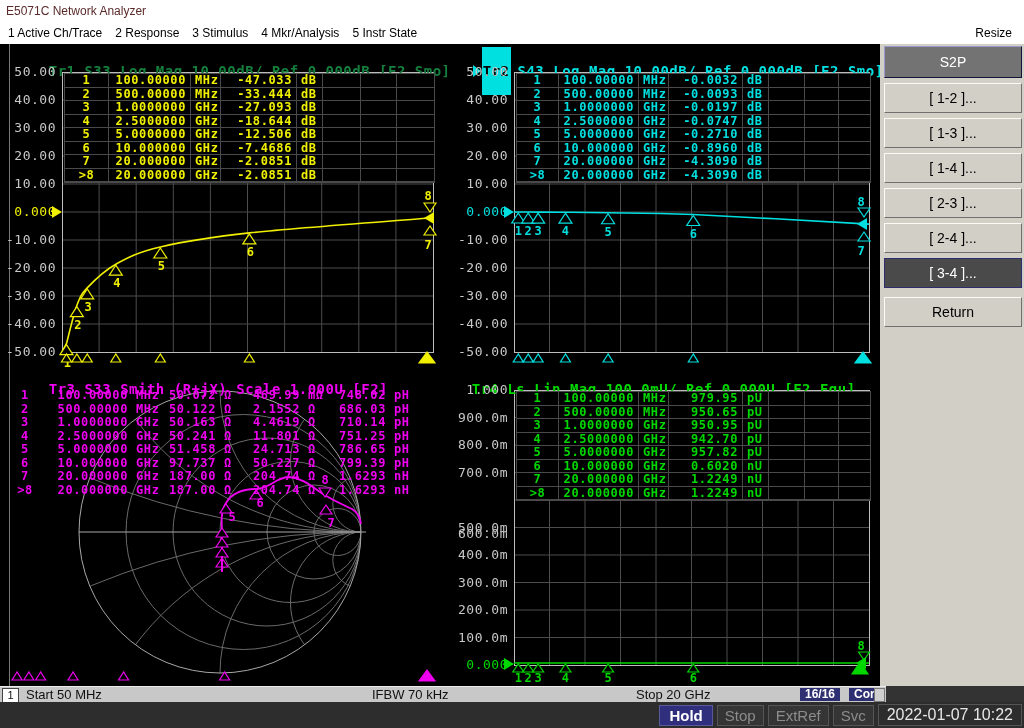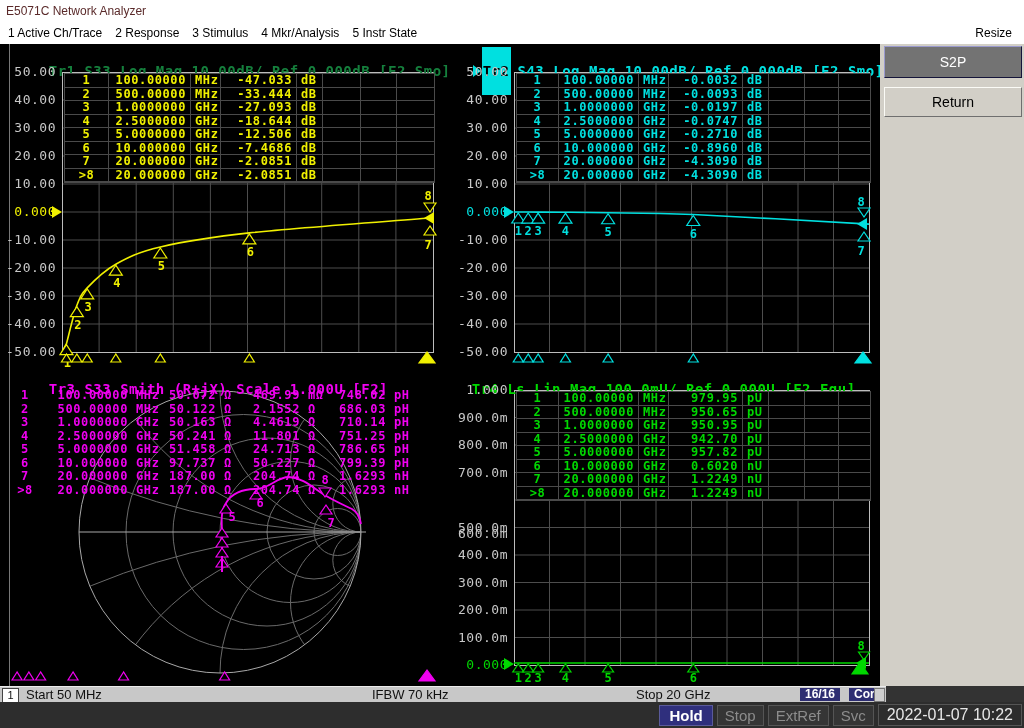--- a/index.html
+++ b/index.html
@@ -263,20 +263,28 @@
   </div>
   <div class="ttl t-m" style="left:13px;top:365px;">
     <span>Tr3 S33 Smith (R+jX) Scale 1.000U [F2]</span>
   </div>
   <div class="ttl t-g" style="left:436px;top:365px;">
     <span>Tr4 Ls Lin Mag 100.0mU/ Ref 0.000U [F2 Equ]</span>
   </div>
 
   <div class="side">
     <div class="s2p">S2P</div>
+    <div id="softkeys">
+        <div class="skey">[ 1-2 ]...</div>
+        <div class="skey">[ 1-3 ]...</div>
+        <div class="skey">[ 1-4 ]...</div>
+        <div class="skey">[ 2-3 ]...</div>
+        <div class="skey">[ 2-4 ]...</div>
+        <div class="skey sel">[ 3-4 ]...</div>
+      </div>
     <div class="skey ret">Return</div>
   </div>
 
   <div class="sb">
     <span class="chbox">1</span>
     <span class="b-start">Start 50 MHz</span>
     <span class="b-ifbw">IFBW 70 kHz</span>
     <span class="b-stop">Stop 20 GHz</span>
     <span class="badge b-pts">16/16</span>
     <span class="badge b-cor">Cor</span>

